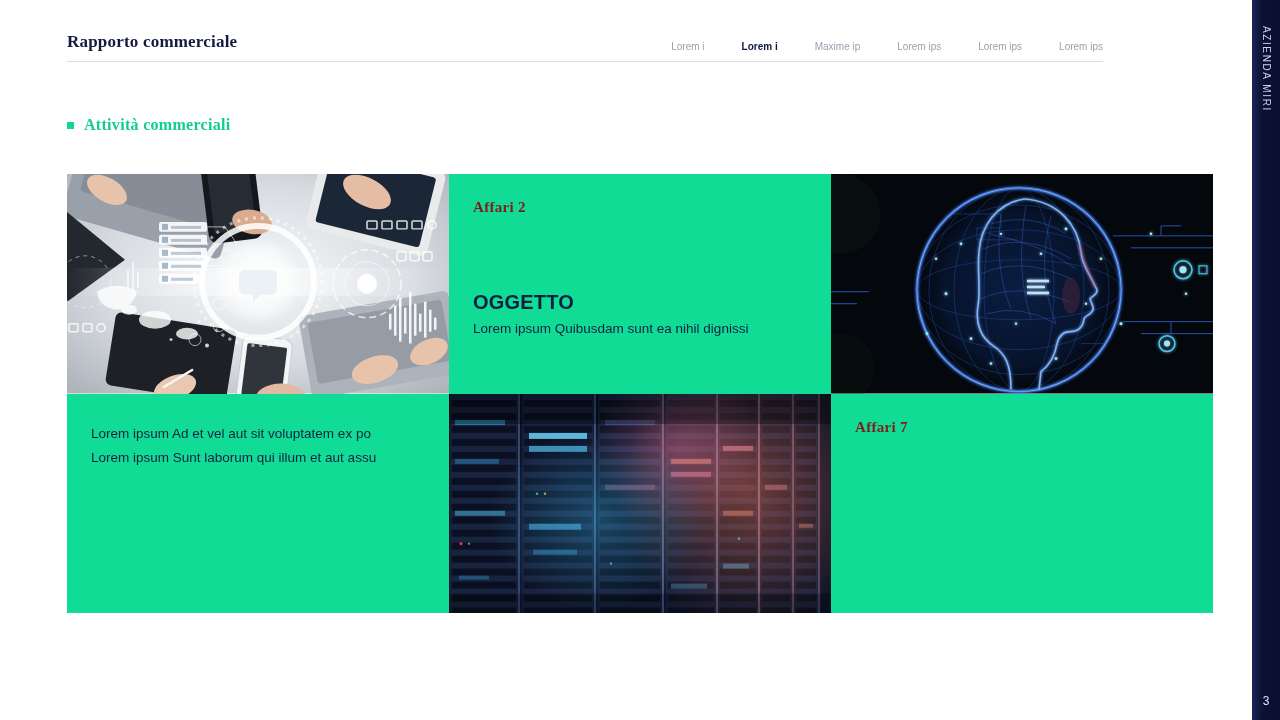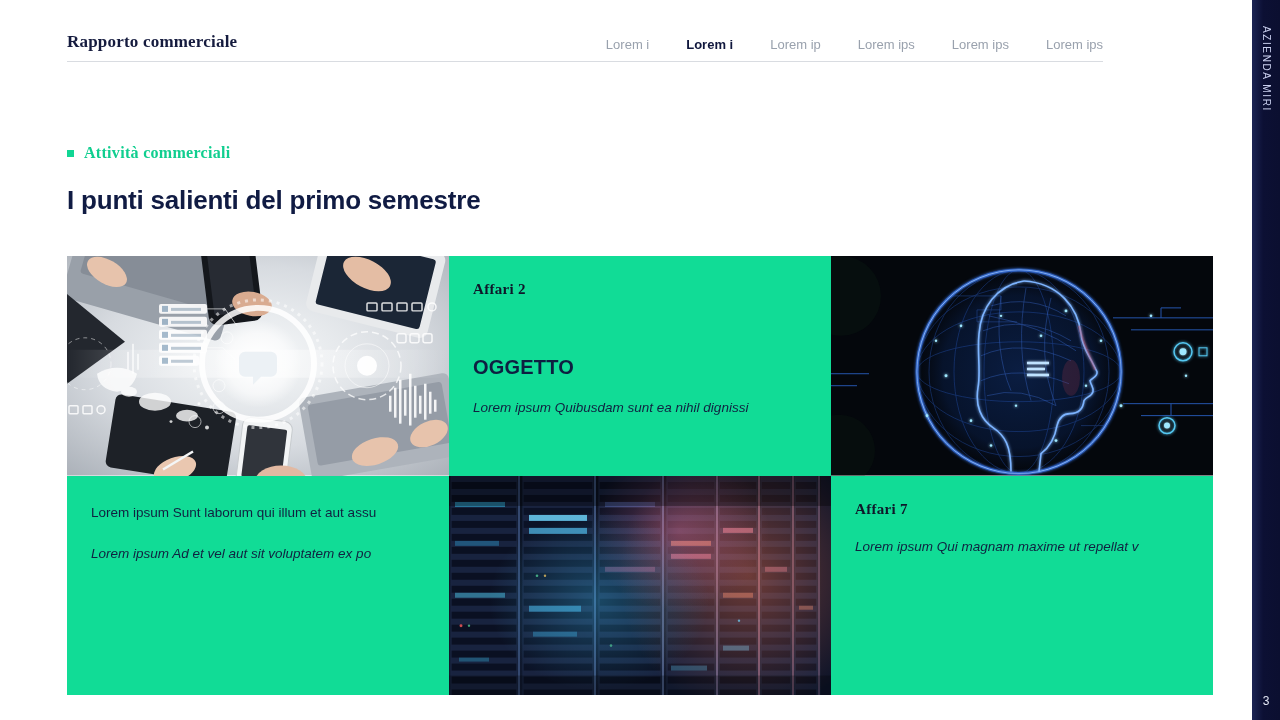--- a/index.html
+++ b/index.html
@@ -24,24 +24,24 @@
   .content{position:absolute;left:67px;top:0;width:1036px;}
   .topbar{
     display:flex;justify-content:space-between;align-items:flex-end;height:62px;
     box-sizing:border-box;border-bottom:1px solid #d9dce1;padding-bottom:9px;
   }
   .brand{
     font-family:"Liberation Serif", serif;font-size:17px;font-weight:600;
     color:#151b3e;letter-spacing:.2px;
   }
   .topnav{display:flex;gap:37px;align-items:baseline;}
-  .topnav a{font-size:13px;color:#99a1ad;text-decoration:none;cursor:pointer;}
+  .topnav a{font-size:10px;color:#99a1ad;text-decoration:none;cursor:pointer;}
   .topnav a.active{color:#10173d;font-weight:700;}
   
-  .eyebrow{margin-top:82px;display:flex;align-items:center;gap:10px;}
+  .eyebrow{margin-top:54px;display:flex;align-items:center;gap:10px;}
   .eyebrow-bullet{width:7px;height:7px;background:#11d694;flex:none;}
   .eyebrow-label{
     font-family:"Liberation Serif", serif;font-weight:700;font-size:16px;
     color:#10ce8f;letter-spacing:.3px;
   }
   .page-title{
     margin:23px 0 0 0;font-size:26px;font-weight:700;color:#101b43;letter-spacing:-.2px;
   }
   
   .grid{
@@ -49,51 +49,50 @@
     grid-auto-rows:219.5px;
   }
   .cell{position:relative;overflow:hidden;}
   .cell svg{display:block;width:100%;height:100%;}
   .card{
     background:#11dc96;box-sizing:border-box;padding:25px 24px 0 24px;
     display:flex;flex-direction:column;
   }
   .card-tag{
     font-family:"Liberation Serif", serif;font-weight:700;font-size:15px;
-    color:#0f172a;letter-spacing:.3px;
+    color:#7f1d1d;letter-spacing:.3px;
   }
   .card-title{
-    margin-top:58px;font-size:20px;font-weight:700;color:#0e1f41;letter-spacing:.2px;
+    margin-top:75px;font-size:20px;font-weight:700;color:#0e1f41;letter-spacing:.2px;
   }
   .card-line{margin:0;font-size:13.5px;color:#102140;line-height:24.5px;}
-  .card-line.first{margin-top:17px;font-style:italic;}
+  .card-line.first{margin-top:3px;}
 </style>
 </head>
 <body>
 
 <div class="content">
 
   <header class="topbar">
     <div class="brand">Rapporto commerciale</div>
     <nav class="topnav">
       <a>Lorem i</a>
       <a class="active">Lorem i</a>
-      <a>Lorem ip</a>
+      <a>Maxime ip</a>
       <a>Lorem ips</a>
       <a>Lorem ips</a>
       <a>Lorem ips</a>
     </nav>
   </header>
 
   <div class="eyebrow">
     <span class="eyebrow-bullet"></span>
     <span class="eyebrow-label">Attività commerciali</span>
   </div>
 
-  <h1 class="page-title">I punti salienti del primo semestre</h1>
 
   <div class="grid">
 
     <div class="cell">
       <svg viewBox="0 0 382 220" preserveAspectRatio="none">
         <defs>
           <radialGradient id="gAbg" cx="50%" cy="46%" r="75%">
             <stop offset="0%" stop-color="#f7f9fa"></stop>
               <stop offset="55%" stop-color="#d7dbe0"></stop>
               <stop offset="100%" stop-color="#a9afb7"></stop>
@@ -326,22 +325,22 @@
           <circle cx="352" cy="96" r="9" fill="none" stroke="#55c8f2" stroke-width="1.5"></circle>
             <circle cx="352" cy="96" r="3.5" fill="#9fe8ff"></circle>
           <circle cx="336" cy="170" r="8" fill="none" stroke="#55c8f2" stroke-width="1.5"></circle>
             <circle cx="336" cy="170" r="3" fill="#9fe8ff"></circle>
           <rect x="368" y="92" width="8" height="8" fill="none" stroke="#55c8f2"></rect>
         </g>
       </svg>
     </div>
 
     <div class="cell card">
+      <p class="card-line first">Lorem ipsum Ad et vel aut sit voluptatem ex po</p>
       <p class="card-line">Lorem ipsum Sunt laborum qui illum et aut assu</p>
-      <p class="card-line first">Lorem ipsum Ad et vel aut sit voluptatem ex po</p>
     </div>
 
     <div class="cell">
       <svg viewBox="0 0 382 220" preserveAspectRatio="none">
         <defs>
           <linearGradient id="gCbg" x1="0" y1="0" x2="0" y2="1">
             <stop offset="0%" stop-color="#0a1120"></stop>
               <stop offset="100%" stop-color="#111a30"></stop>
           </linearGradient>
           <pattern id="slats" width="382" height="13" patternUnits="userSpaceOnUse">
@@ -423,21 +422,20 @@
           <circle cx="88" cy="100" r="1.3" fill="#58e0a0" opacity=".7"></circle>
             <circle cx="96" cy="100" r="1.2" fill="#ffd264" opacity=".7"></circle>
           <circle cx="162" cy="170" r="1.3" fill="#58e0a0" opacity=".6"></circle>
             <circle cx="290" cy="145" r="1.2" fill="#6fd9ff" opacity=".7"></circle>
         </g>
       </svg>
     </div>
 
     <div class="cell card">
       <div class="card-tag">Affari 7</div>
-      <p class="card-line first">Lorem ipsum Qui magnam maxime ut repellat v</p>
     </div>
 
   </div>
 </div>
 
 <aside class="side-rail">
   <div class="rail-company">AZIENDA MIRI</div>
   <div class="rail-page">3</div>
 </aside>
 

